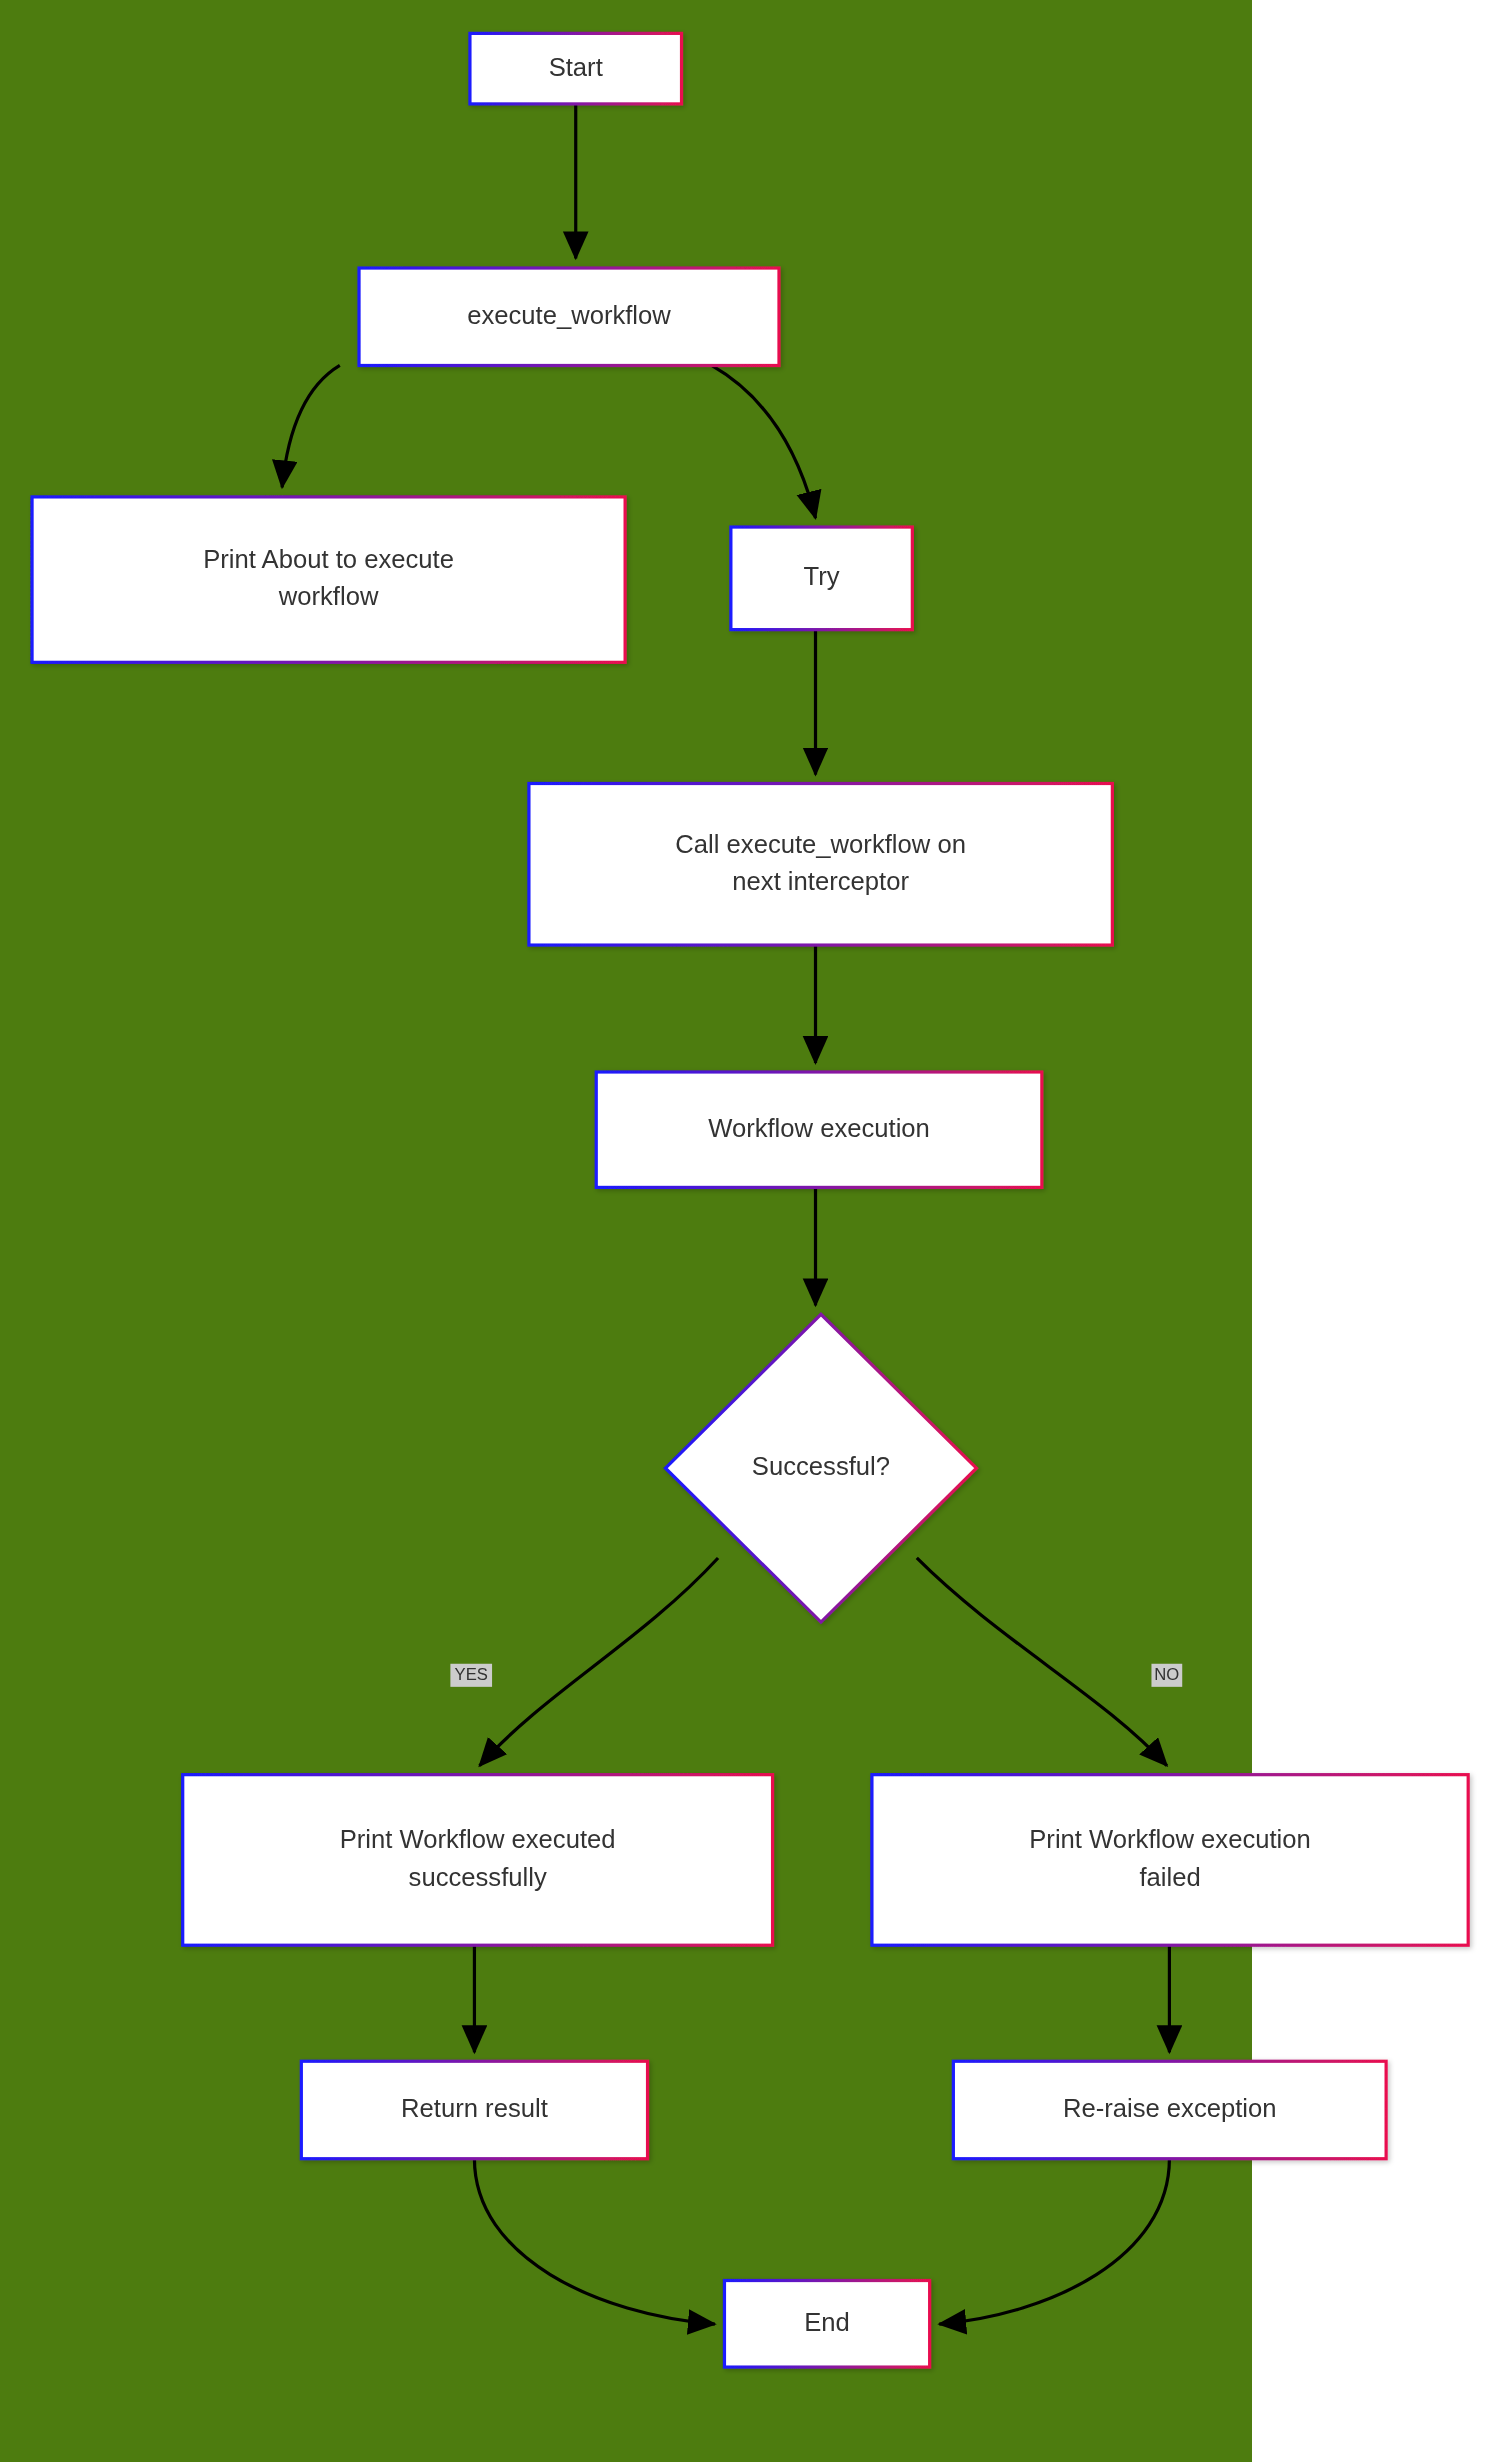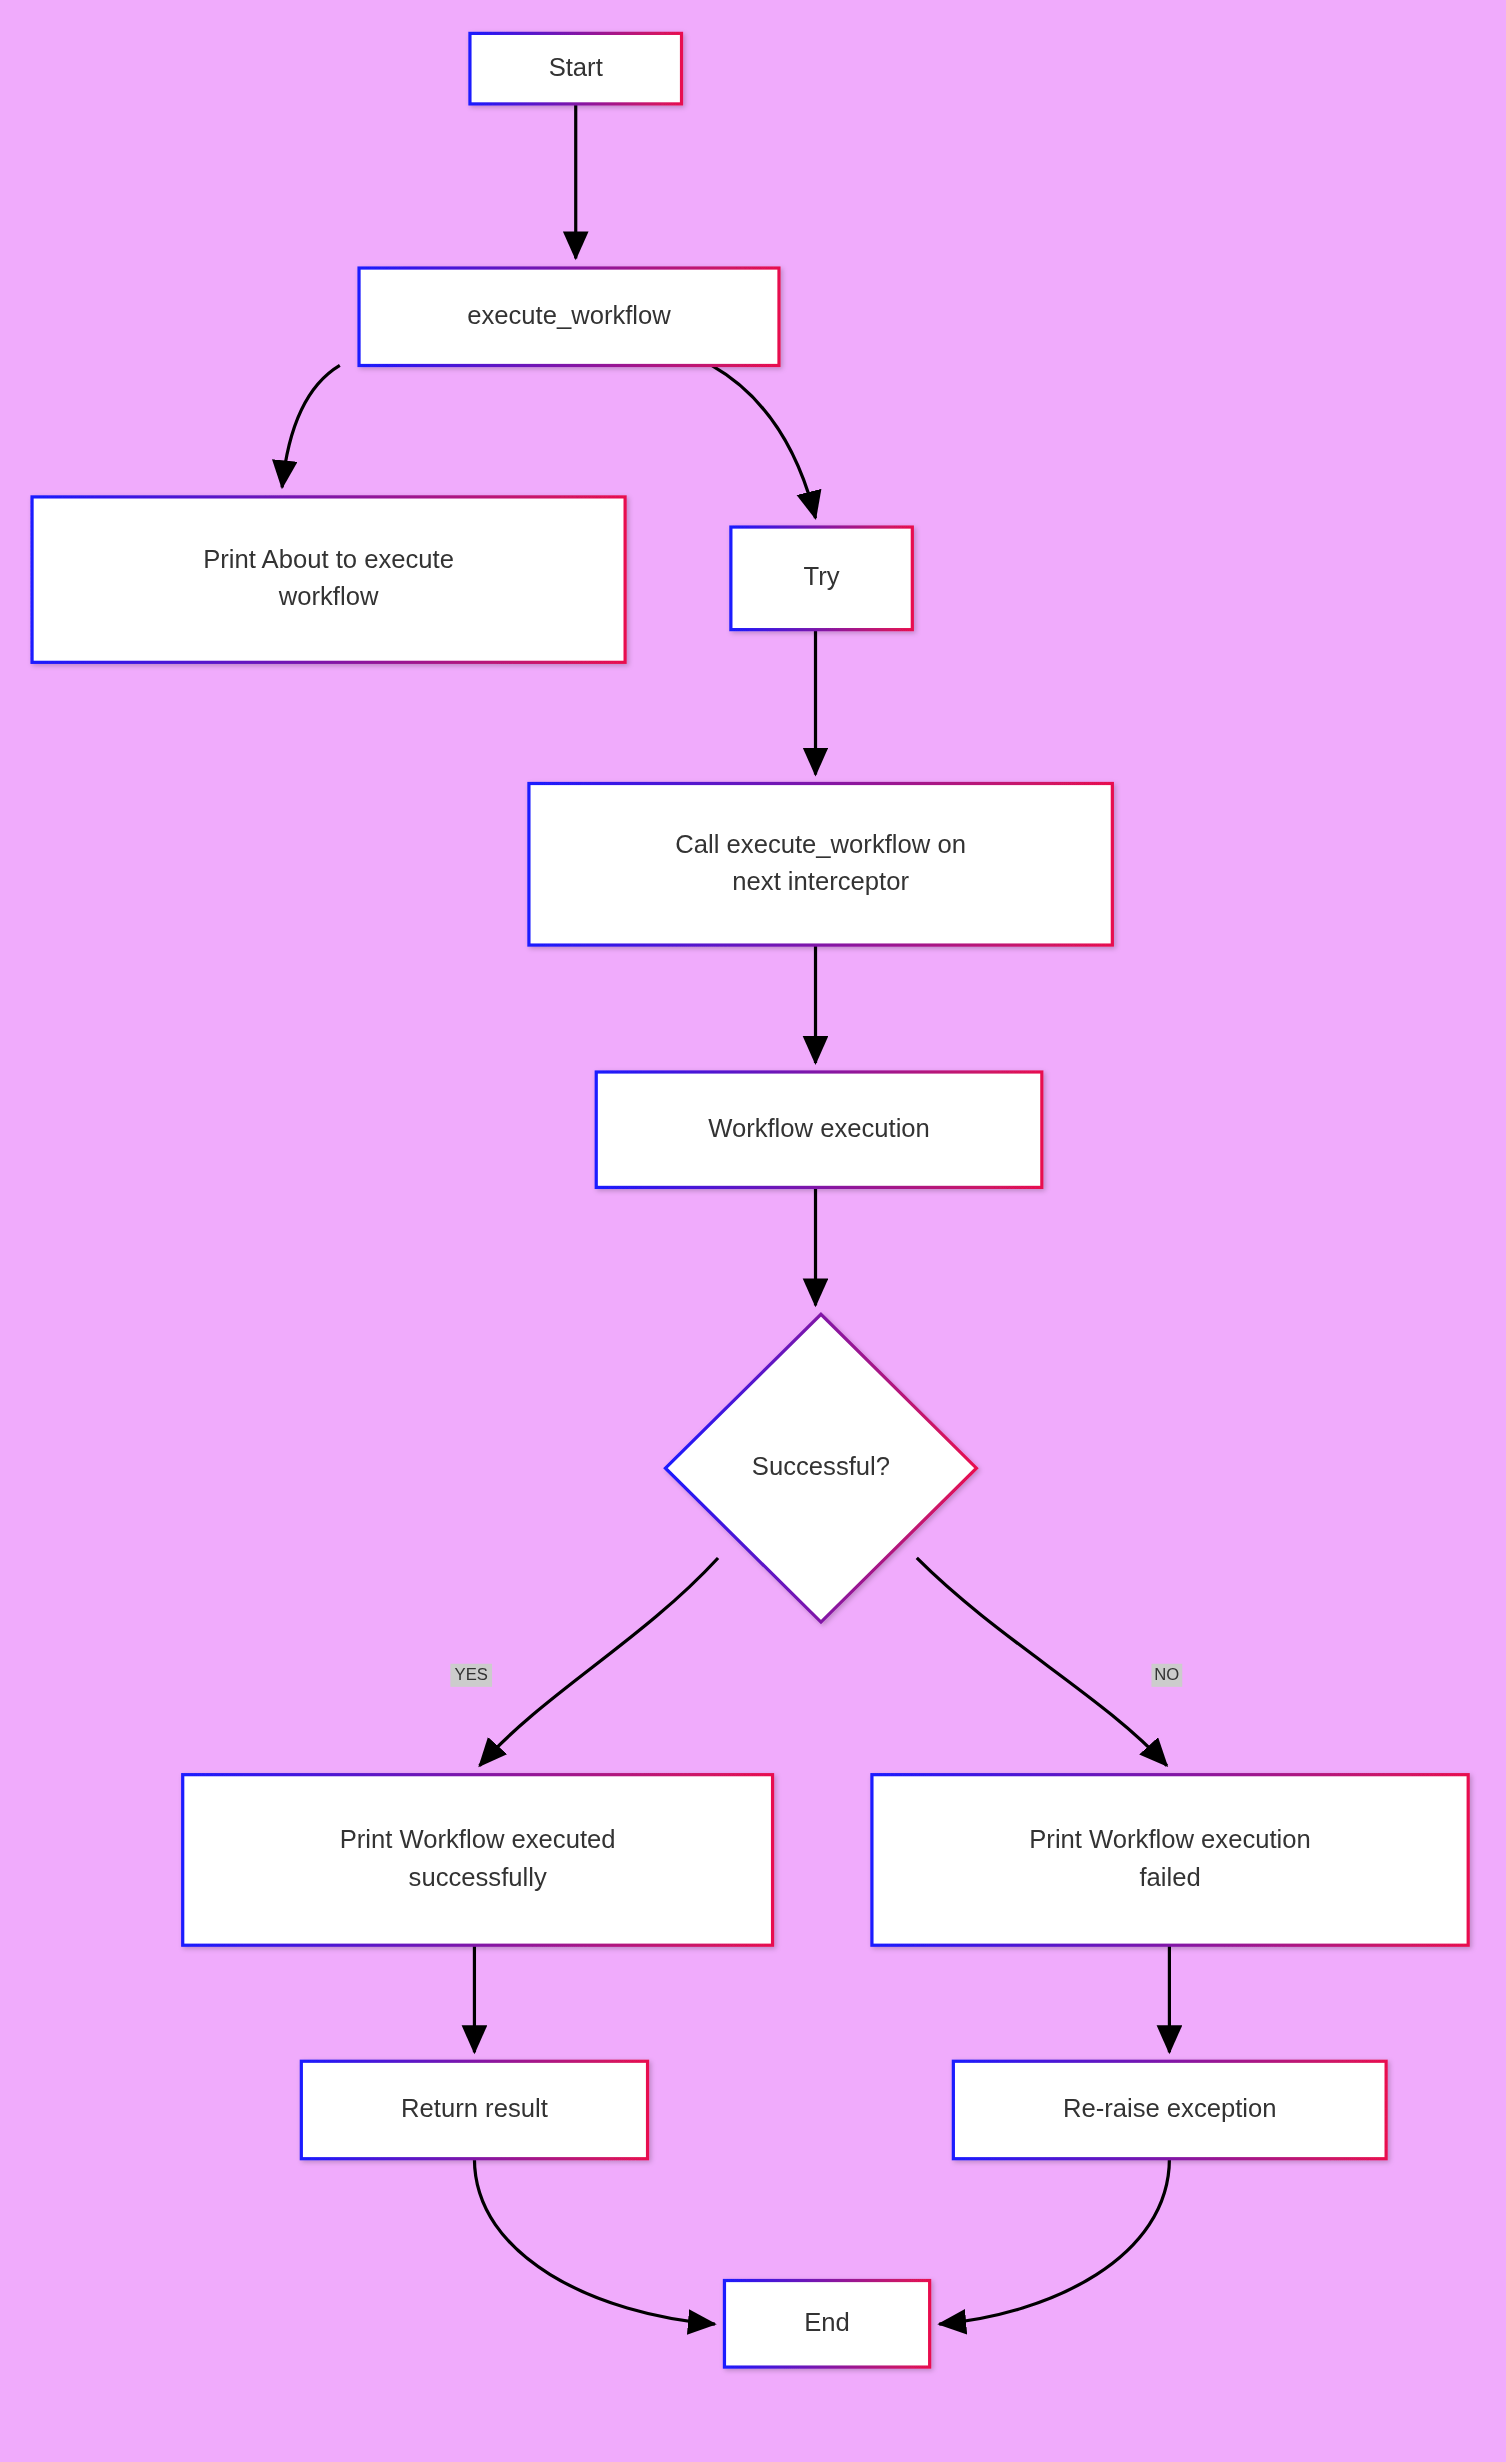--- a/index.html
+++ b/index.html
@@ -8,23 +8,23 @@
     background: #ffffff;
   }
   body {
     width: 1506px;
     height: 2462px;
     font-family: "Liberation Sans", sans-serif;
     overflow: hidden;
   }
   #flowchart-root {
     position: relative;
-    width: 1506px;
+    width: 1252px;
     height: 2462px;
-    background: #f0abfc;
+    background: #4d7c0f;
   }
   svg.diagram {
     position: absolute;
     top: 0;
     left: 0;
     width: 1506px;
     height: 2462px;
     display: block;
   }
   .node-label {

